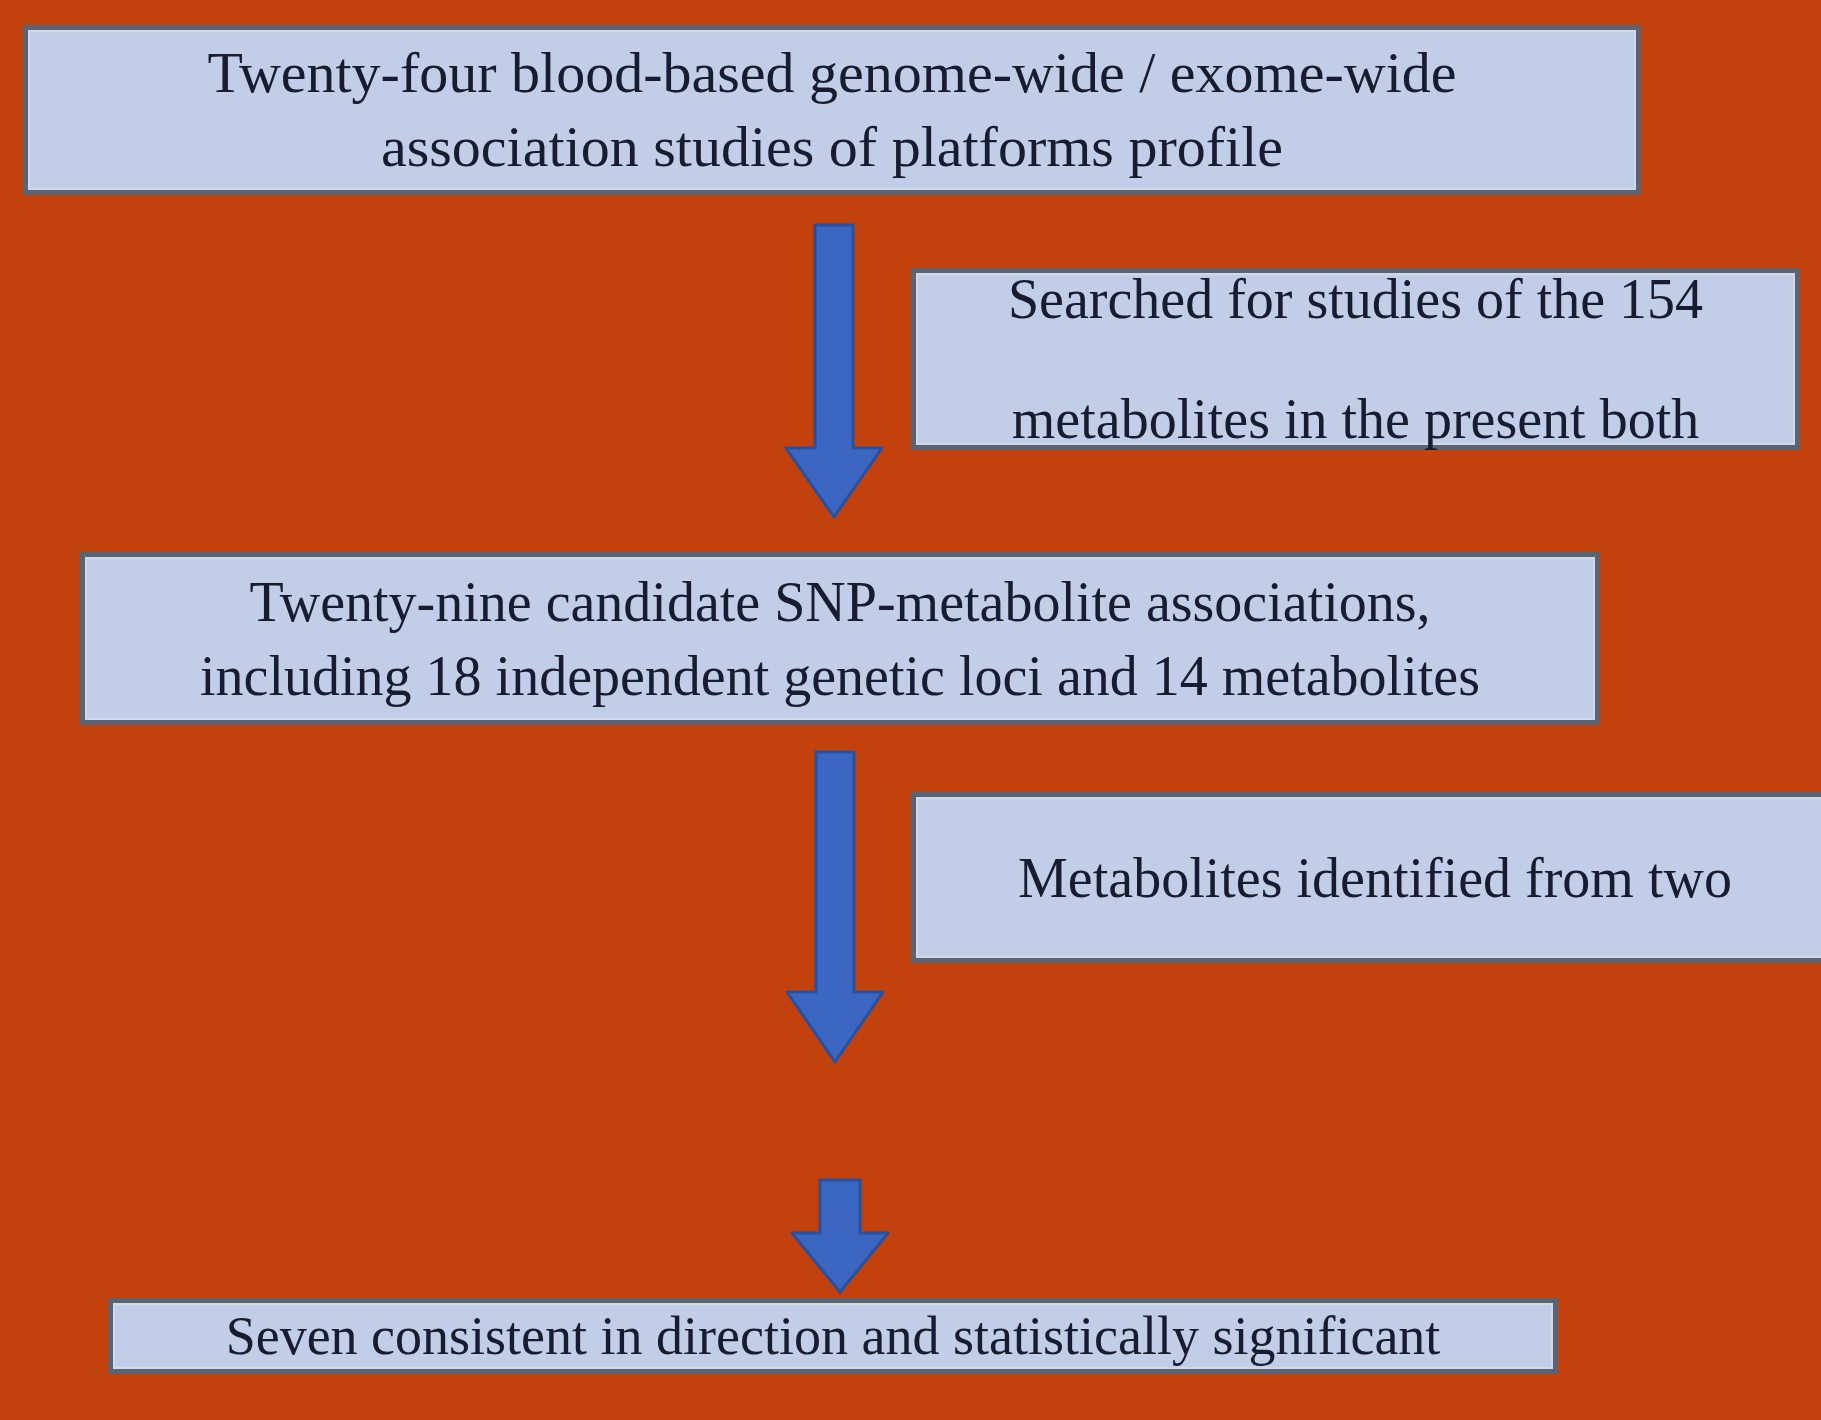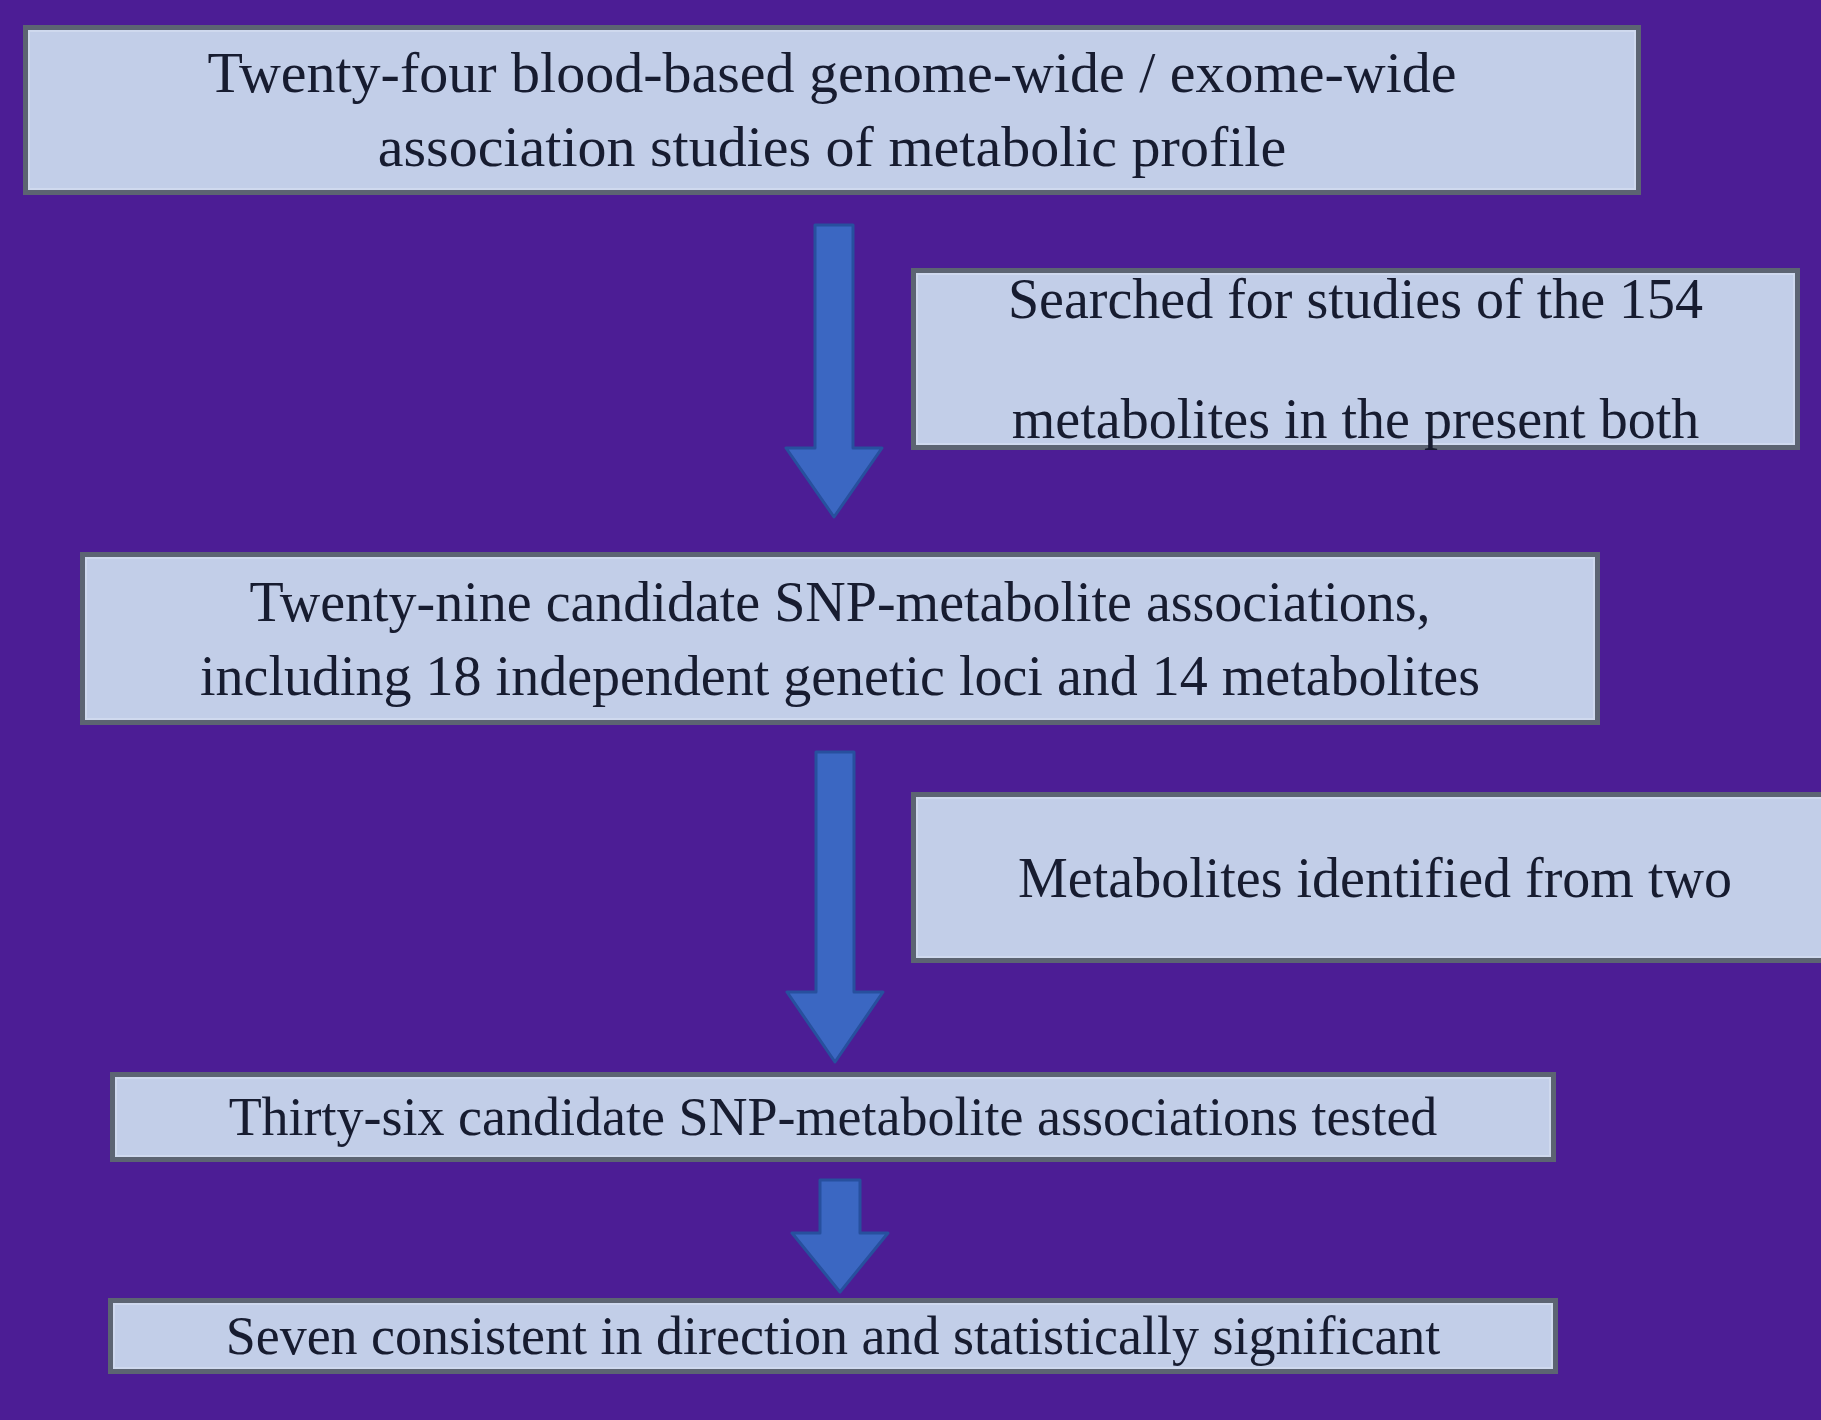--- a/index.html
+++ b/index.html
@@ -4,21 +4,21 @@
 <style>
   html, body {
     margin: 0;
     padding: 0;
     background: #fdfdfc;
   }
   .canvas {
     position: relative;
     width: 1821px;
     height: 1420px;
-    background: #4c1d95;
+    background: #c2410c;
     font-family: "Liberation Serif", "DejaVu Serif", serif;
     overflow: hidden;
   }
   .arrows {
     position: absolute;
     left: 0;
     top: 0;
     width: 1821px;
     height: 1420px;
     pointer-events: none;
@@ -54,38 +54,35 @@
 <div class="canvas">
 
   <svg class="arrows" viewBox="0 0 1821 1420" xmlns="http://www.w3.org/2000/svg">
     <polygon points="815,225 853,225 853,448 882,448 834,517 786,448 815,448" fill="#3b67c2" stroke="#27509e" stroke-width="3" stroke-linejoin="round"></polygon>
     <polygon points="816,752 854,752 854,992 883,992 835,1062 787,992 816,992" fill="#3b67c2" stroke="#27509e" stroke-width="3" stroke-linejoin="round"></polygon>
     <polygon points="820,1180 860,1180 860,1233 888,1233 840,1292 792,1233 820,1233" fill="#3b67c2" stroke="#27509e" stroke-width="3" stroke-linejoin="round"></polygon>
   </svg>
 
   <div class="box b1">
     <div class="line">Twenty-four blood-based genome-wide / exome-wide</div>
-    <div class="line">association studies of metabolic profile</div>
+    <div class="line">association studies of platforms profile</div>
   </div>
 
   <div class="box s1">
     <div class="line">Searched for studies of the 154</div>
     <div class="line">metabolites in the present both</div>
   </div>
 
   <div class="box b2">
     <div class="line">Twenty-nine candidate SNP-metabolite associations,</div>
     <div class="line">including 18 independent genetic loci and 14 metabolites</div>
   </div>
 
   <div class="box s2">
     <div class="line">Metabolites identified from two</div>
   </div>
 
-  <div class="box b3">
-    <div class="line">Thirty-six candidate SNP-metabolite associations tested</div>
-  </div>
 
   <div class="box b4">
     <div class="line">Seven consistent in direction and statistically significant</div>
   </div>
 
 </div>
 
 </body></html>

